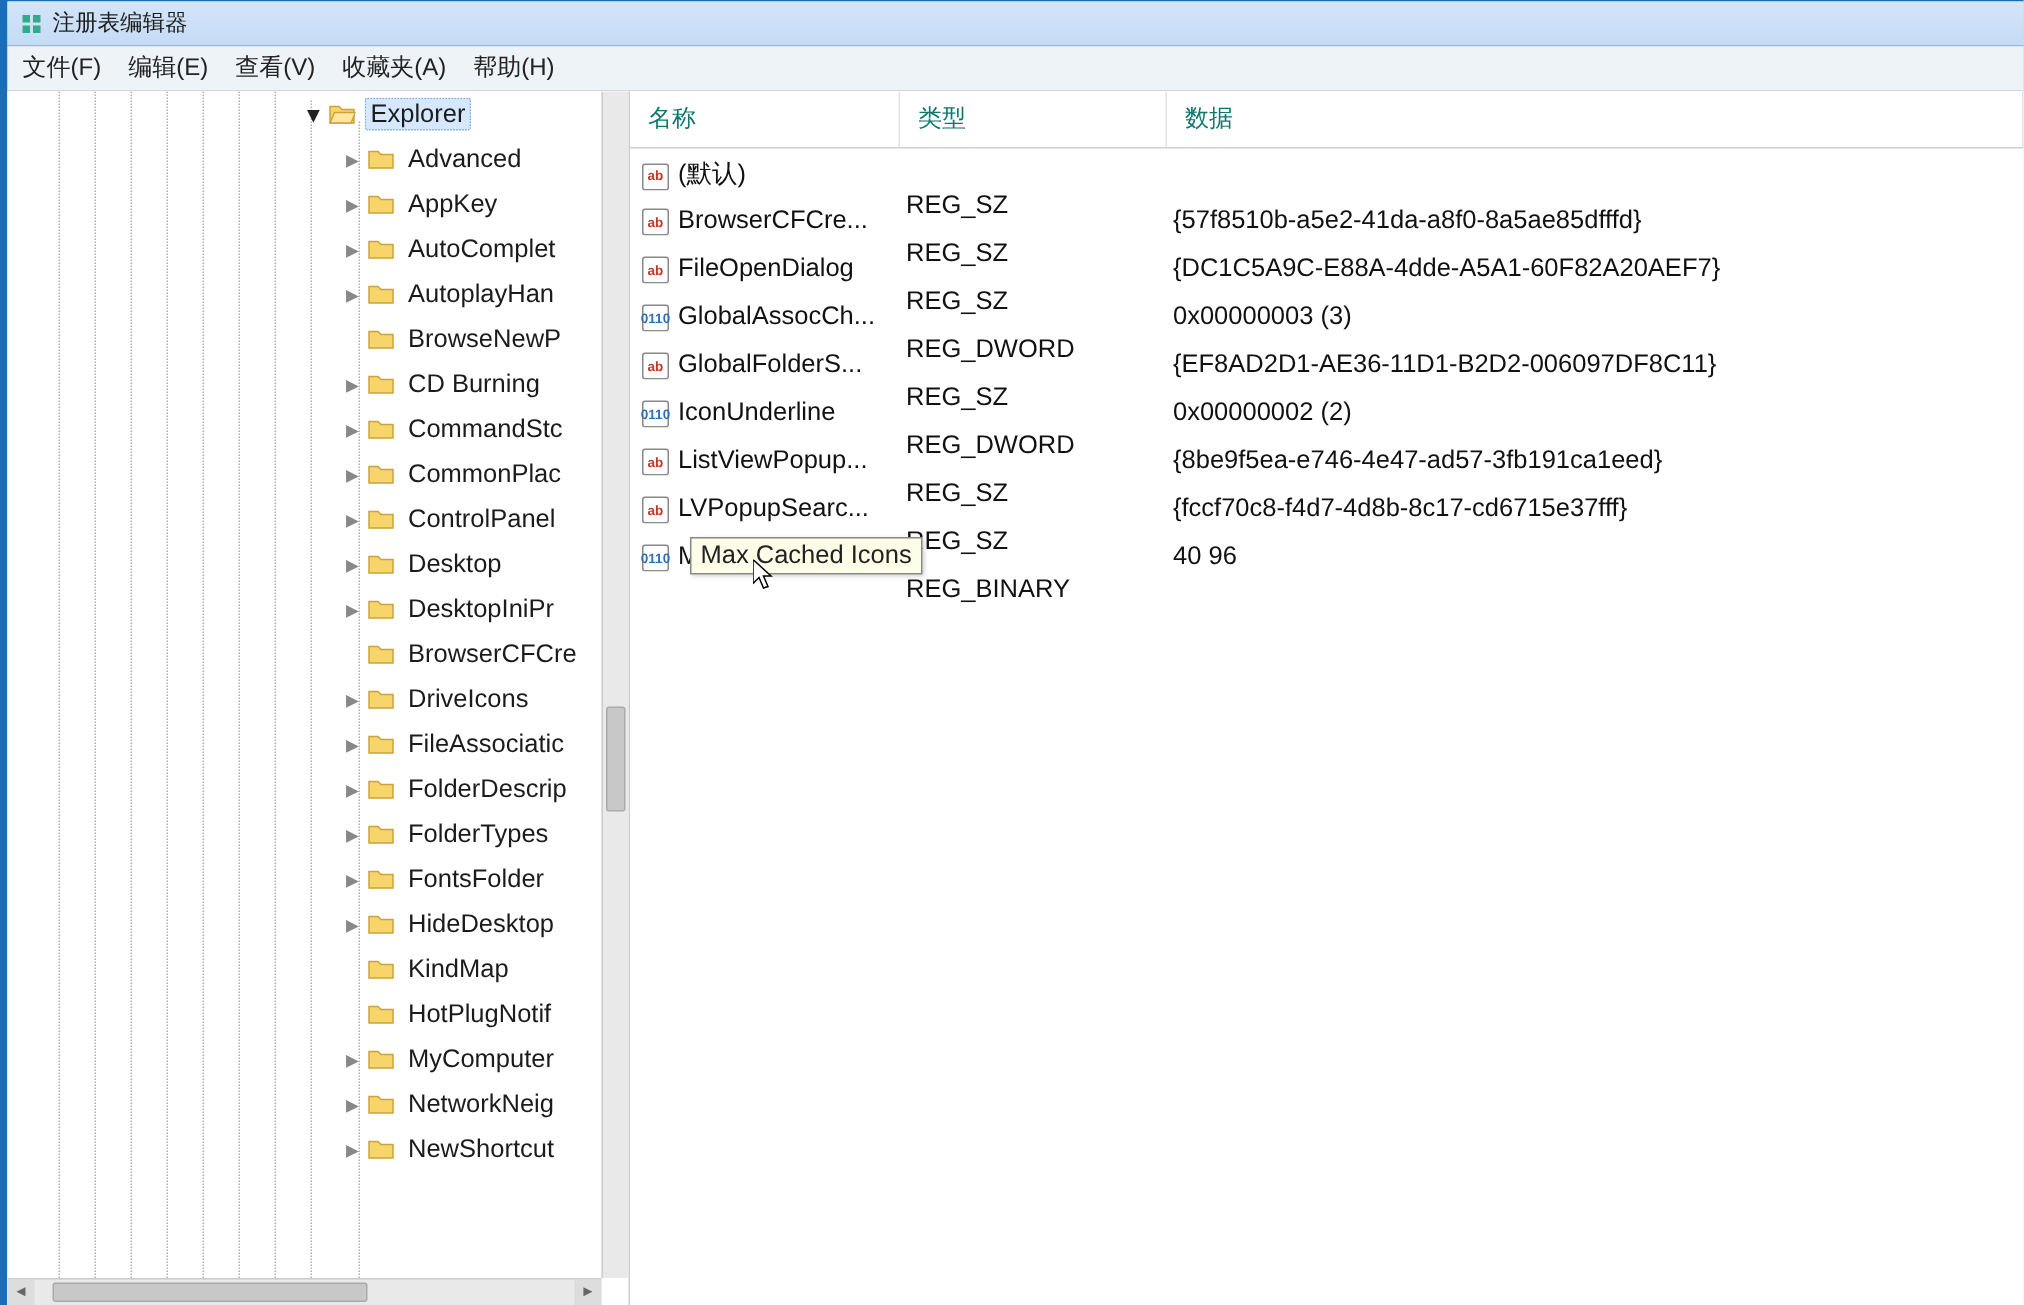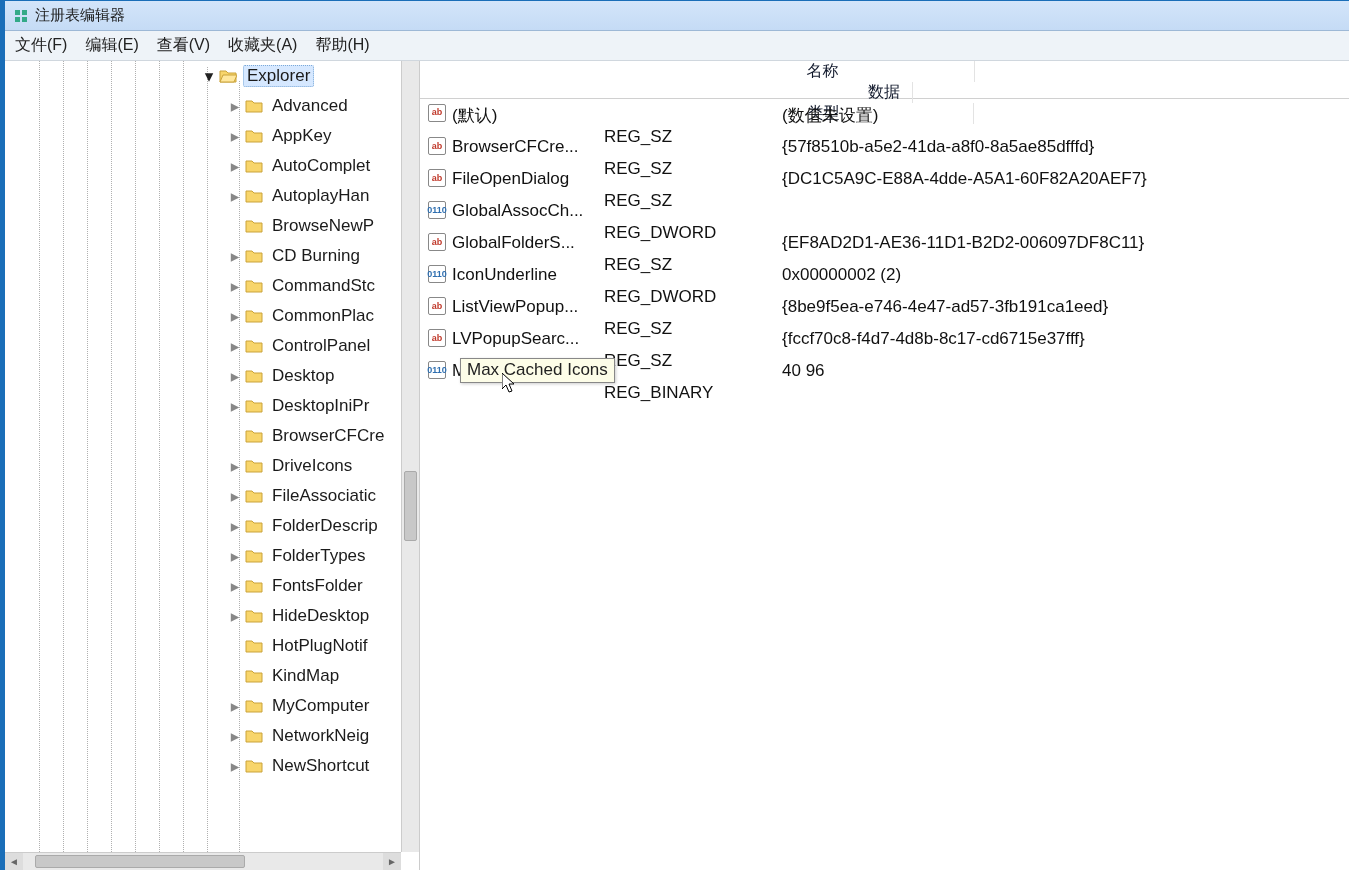--- a/index.html
+++ b/index.html
@@ -22,26 +22,26 @@
 .tree-lines { position:absolute; top:0; left:0; width:100%; height:100%; pointer-events:none; }
 .vline { position:absolute; top:0; bottom:0; width:0; border-left:1px dotted #b0b0b0; }
 .tree-scroll-v { position:absolute; top:0; right:0; bottom:18px; width:18px; background:#e9e9e9; border-left:1px solid #ccc; }
 .tree-scroll-v .thumb { position:absolute; left:2px; right:2px; top:410px; height:70px; background:#c8c8c8; border:1px solid #aaa; border-radius:2px; }
 .tree-scroll-h { position:absolute; left:0; right:18px; bottom:0; height:18px; background:#e9e9e9; border-top:1px solid #ccc; }
 .tree-scroll-h .harrow { position:absolute; top:0; bottom:0; width:18px; display:flex; align-items:center; justify-content:center; color:#666; font-size:10px; background:#ddd; }
 .tree-scroll-h .harrow.left { left:0; }
 .tree-scroll-h .harrow.right { right:0; }
 .tree-scroll-h .hthumb { position:absolute; top:2px; bottom:2px; left:30px; width:210px; background:#c8c8c8; border:1px solid #aaa; border-radius:2px; }
 .list-pane { flex:1; display:flex; flex-direction:column; background:#fff; position:relative; }
-.list-header { height:38px; display:flex; align-items:center; border-bottom:1px solid #d0d0d0; font-size:16px; color:#0f172a; background:#fff;flex-direction:column; }
+.list-header { height:38px; display:flex; align-items:center; border-bottom:1px solid #d0d0d0; font-size:16px; color:#0f766e; background:#fff; }
 .list-header .col { padding:0 12px; height:100%; display:flex; align-items:center; border-right:1px solid #e3e3e3; }
 .col-name { width:180px; } .col-type { width:178px; } .col-data { flex:1; }
 .list-body { flex:1; overflow:hidden; }
 .row { display:flex; align-items:center; height:32px; font-size:17px; color:#111; }
-.row .cell-name { width:180px; padding-left:8px; display:flex; align-items:flex-start; overflow:hidden; white-space:nowrap; }
+.row .cell-name { width:180px; padding-left:8px; display:flex; align-items:flex-end; overflow:hidden; white-space:nowrap; }
 .row .cell-type { width:178px; padding-left:4px; white-space:nowrap; overflow:hidden;margin-top:44px; }
 .row .cell-data { flex:1; padding-left:4px; white-space:nowrap; overflow:hidden; }
 .val-icon { width:18px; height:18px; margin-right:6px; flex:none; border:1px solid #888; background:#fff; display:flex; align-items:center; justify-content:center; font-size:9px; font-weight:bold; border-radius:2px; line-height:1; }
 .val-icon.sz { color:#c0392b; }
 .val-icon.bin { color:#2f6fb0; }
 .tooltip { position:absolute; background:#fdfde8; border:1px solid #888; padding:1px 6px 2px; font-size:17px; color:#222; box-shadow:1px 1px 3px rgba(0,0,0,0.2); white-space:nowrap; z-index:10; }
 .cursor { position:absolute; width:16px; height:22px; z-index:11; pointer-events:none; }
 </style>
 </head>
 <body>
@@ -210,28 +210,28 @@
               <svg class="folder-icon" viewBox="0 0 18 16">
                 <path d="M1 3 L7 3 L9 5 L17 5 L17 14 L1 14 Z" fill="#f8d56b" stroke="#caa33a"></path>
               </svg>
               <span class="label-wrap"><span>HideDesktop</span></span>
             </div>
             <div class="tree-item" style="padding-left: 224px; position: relative;">
               <span class="expander-empty"></span>
               <svg class="folder-icon" viewBox="0 0 18 16">
                 <path d="M1 3 L7 3 L9 5 L17 5 L17 14 L1 14 Z" fill="#f8d56b" stroke="#caa33a"></path>
               </svg>
+              <span class="label-wrap"><span>KindMap</span></span>
+            </div>
+            <div class="tree-item" style="padding-left: 224px; position: relative;">
+              <span class="expander-empty"></span>
+              <svg class="folder-icon" viewBox="0 0 18 16">
+                <path d="M1 3 L7 3 L9 5 L17 5 L17 14 L1 14 Z" fill="#f8d56b" stroke="#caa33a"></path>
+              </svg>
               <span class="label-wrap"><span>HotPlugNotif</span></span>
-            </div>
-            <div class="tree-item" style="padding-left: 224px; position: relative;">
-              <span class="expander-empty"></span>
-              <svg class="folder-icon" viewBox="0 0 18 16">
-                <path d="M1 3 L7 3 L9 5 L17 5 L17 14 L1 14 Z" fill="#f8d56b" stroke="#caa33a"></path>
-              </svg>
-              <span class="label-wrap"><span>KindMap</span></span>
             </div>
             <div class="tree-item" style="padding-left: 224px; position: relative;">
               <span class="expander" style="color:#888">▸</span>
               <svg class="folder-icon" viewBox="0 0 18 16">
                 <path d="M1 3 L7 3 L9 5 L17 5 L17 14 L1 14 Z" fill="#f8d56b" stroke="#caa33a"></path>
               </svg>
               <span class="label-wrap"><span>MyComputer</span></span>
             </div>
             <div class="tree-item" style="padding-left: 224px; position: relative;">
               <span class="expander" style="color:#888">▸</span>
@@ -254,31 +254,30 @@
       </div>
       <div class="tree-scroll-h">
         <div class="harrow left">◄</div>
         <div class="hthumb"></div>
         <div class="harrow right">►</div>
       </div>
     </div>
     <div class="list-pane">
       <div class="list-header">
         <div class="col col-name">名称</div>
+        <div class="col col-type">类型</div>
         <div class="col col-data">数据</div>
-        <div class="col col-type">类型</div>
       </div>
       <div class="list-body" id="list-body">
           <div class="row">
             <div class="cell-name">
               <span class="val-icon sz">ab</span>
               <span>(默认)</span>
             </div>
             <div class="cell-type">REG_SZ</div>
-            <div class="cell-data">(数值未设置)</div>
           </div>
           <div class="row">
             <div class="cell-name">
               <span class="val-icon sz">ab</span>
               <span>BrowserCFCre...</span>
             </div>
             <div class="cell-type">REG_SZ</div>
             <div class="cell-data">{57f8510b-a5e2-41da-a8f0-8a5ae85dfffd}</div>
           </div>
           <div class="row">
@@ -288,20 +287,21 @@
             </div>
             <div class="cell-type">REG_SZ</div>
             <div class="cell-data">{DC1C5A9C-E88A-4dde-A5A1-60F82A20AEF7}</div>
           </div>
           <div class="row">
             <div class="cell-name">
               <span class="val-icon bin">0110</span>
               <span>GlobalAssocCh...</span>
             </div>
             <div class="cell-type">REG_DWORD</div>
+            <div class="cell-data">0x00000003 (3)</div>
           </div>
           <div class="row">
             <div class="cell-name">
               <span class="val-icon sz">ab</span>
               <span>GlobalFolderS...</span>
             </div>
             <div class="cell-type">REG_SZ</div>
             <div class="cell-data">{EF8AD2D1-AE36-11D1-B2D2-006097DF8C11}</div>
           </div>
           <div class="row">

